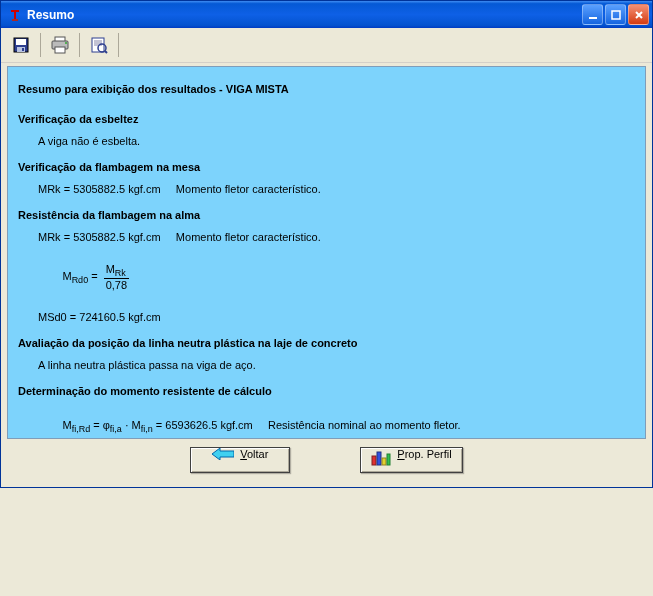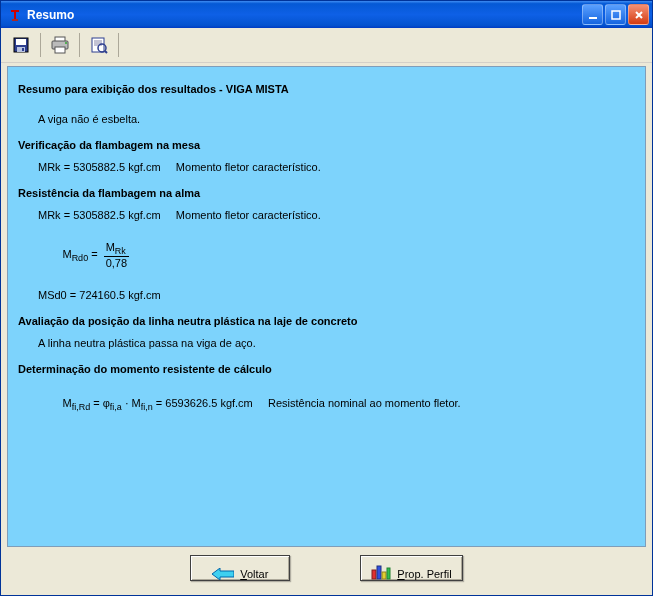--- a/index.html
+++ b/index.html
@@ -8,21 +8,21 @@
     padding: 0;
     font-family: Tahoma, Arial, sans-serif;
     font-size: 11px;
     background: #ece9d8;
     width: 653px;
     height: 596px;
     overflow: hidden;
   }
   .window {
     width: 653px;
-    height: 596px;
+    height: 488px;
     border: 1px solid #003399;
     background: #ece9d8;
     display: flex;
     flex-direction: column;
   }
   .titlebar {
     height: 27px;
     background: linear-gradient(to bottom, #3f8cf3 0%, #0559d5 10%, #0e60e6 50%, #0453cf 90%, #003bc3 100%);
     display: flex;
     align-items: center;
@@ -123,21 +123,21 @@
     gap: 70px;
     background: #ece9d8;
     padding: 0 0 6px 0;
   }
   .action-btn {
     min-width: 100px;
     height: 26px;
     border: 1px solid #404040;
     background: #ece9d8;
     display: flex;
-    align-items: flex-end;
+    align-items: flex-start;
     justify-content: center;
     gap: 6px;
     font-size: 11px;
     padding: 0 10px;
     box-shadow: 1px 1px 0 #fff inset, -1px -1px 0 #aca899 inset, 1px 1px 1px rgba(0,0,0,0.25);
   }
   .underline { text-decoration: underline; }
 </style>
 </head>
 <body>
@@ -201,20 +201,21 @@
         <line x1="15" y1="15" x2="17" y2="17" stroke="#2d3e8f" stroke-width="2"></line>
       </svg>
     </div>
     <div class="tool-sep"></div>
   </div>
 
   <div class="content-wrap">
     <div class="content">
       <h1>Resumo para exibição dos resultados - VIGA MISTA</h1>
 
+      <h2>Verificação da esbeltez</h2>
       <p>A viga não é esbelta.</p>
 
       <h2>Verificação da flambagem na mesa</h2>
       <p style="white-space:pre">MRk = 5305882.5 kgf.cm     Momento fletor característico.</p>
 
       <h2>Resistência da flambagem na alma</h2>
       <p style="white-space:pre">MRk = 5305882.5 kgf.cm     Momento fletor característico.</p>
       <p style="white-space:pre">
         <span>M</span><span class="sub">Rd0</span><span> = </span><span class="frac"><span class="num"><span>M</span><span class="sub">Rk</span></span><span class="den">0,78</span></span>
       </p>

